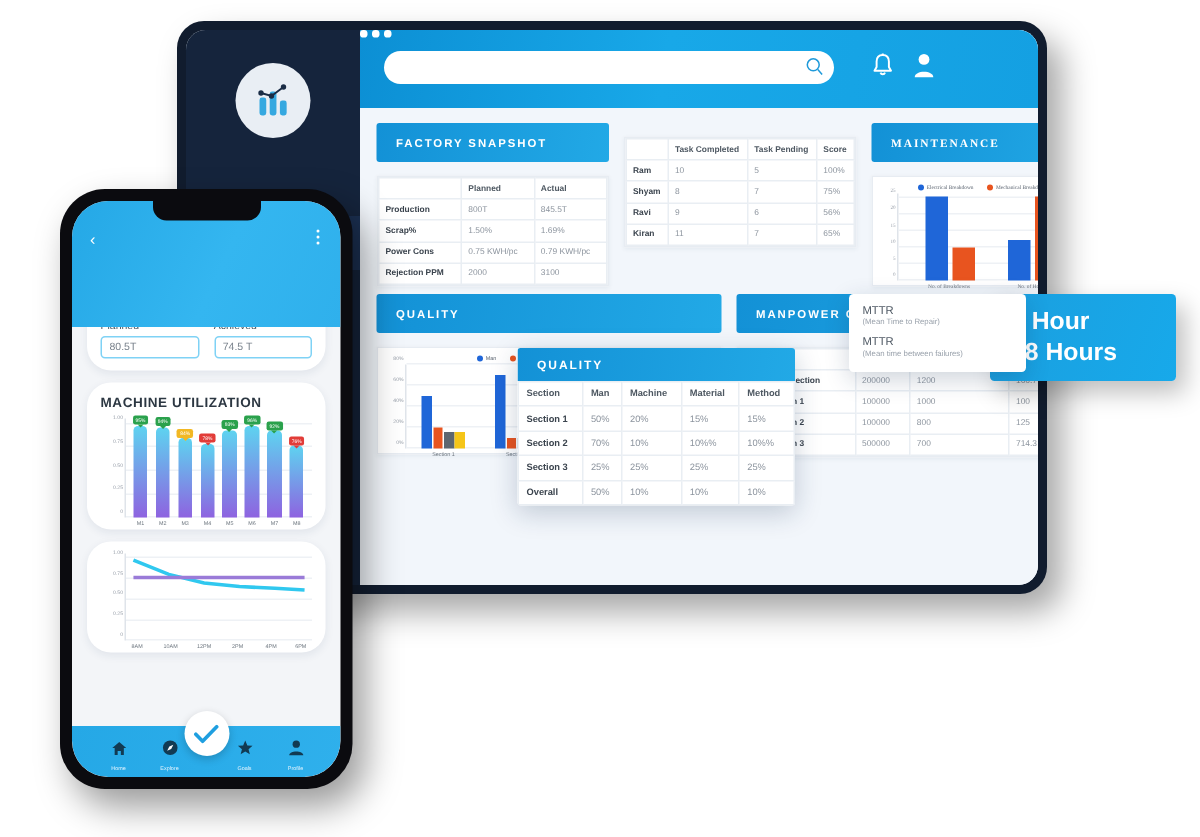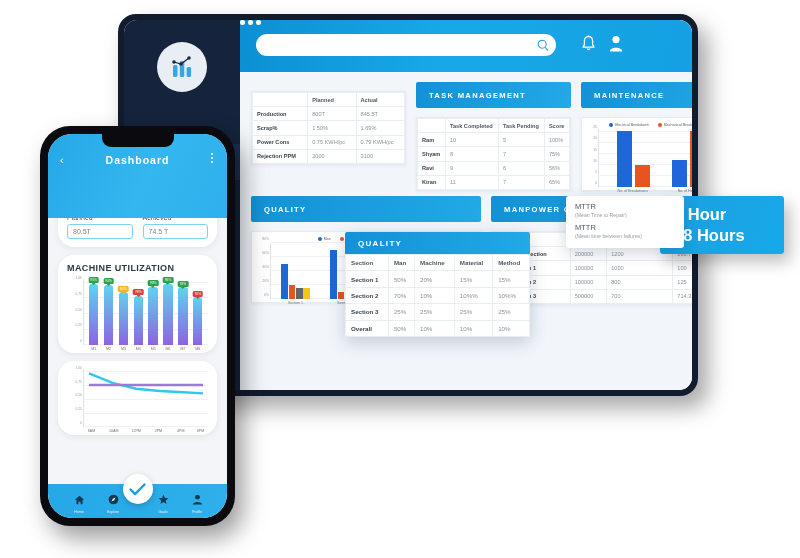--- a/index.html
+++ b/index.html
@@ -101,21 +101,21 @@
     border: 1px solid #e9eef3;
     font-size: 5.6px; padding: 3.6px 4px;
     text-align: left; color: #8c949e; font-weight: normal;
     white-space: nowrap;
   }
   table.mini th { color: #4e5862; font-weight: bold; }
   table.mini td.rowhead { color: #3b444e; font-weight: bold; }
 
   #panel-factory { left: 11px; top: 10px; width: 155px; }
   #panel-task    { left: 176px; top: 10px; width: 155px; }
-  #panel-maint   { left: 341px; top: 10px; width: 148px; }
+  #panel-maint   { left: 341px; top: 10px; width: 148px; font-family: Liberation Serif, serif; }
   #panel-quality { left: 11px; top: 124px; width: 230px; }
   #panel-manpower{ left: 251px; top: 124px; width: 238px; }
 
   
   .chartbox { position: relative; background:#fff; padding: 5px 4px 3px 4px; }
   .legend { display:flex; gap: 9px; justify-content:center; margin-bottom: 2px; }
   .legend span { font-size: 3.6px; color: #5b6470; display:flex; align-items:center; gap:2px; }
   .legend i { width: 4px; height:4px; border-radius:50%; display:inline-block; }
   .plot { position: relative; height: 58px; margin-left: 12px; border-left:.6px solid #dfe4ea; }
   .gl { position:absolute; left:0; right:0; height:.6px; background:#eef1f5; }
@@ -284,20 +284,21 @@
         <span id="more-icon">
             <i></i>
             <i></i>
             <i></i>
           </span>
       </div>
 
       <div id="cards">
 
         <div class="panel" id="panel-factory">
+          <div class="panel-head">FACTORY SNAPSHOT</div>
           <div class="panel-body">
             <table class="mini">
               <tbody>
                   <tr>
                 <th></th>
                 <th>Planned</th>
                 <th>Actual</th>
               </tr>
               <tr>
                 <td class="rowhead">Production</td>
@@ -318,21 +319,20 @@
                 <td class="rowhead">Rejection PPM</td>
                 <td>2000</td>
                 <td>3100</td>
               </tr>
             </tbody>
               </table>
           </div>
         </div>
 
         <div class="panel" id="panel-task">
-          <div class="panel-head">TASK MANAGEMENT</div>
           <div class="panel-body">
             <table class="mini">
               <tbody>
                   <tr>
                 <th></th>
                 <th>Task Completed</th>
                 <th>Task Pending</th>
                 <th>Score</th>
               </tr>
               <tr>
@@ -560,21 +560,20 @@
   </tbody>
     </table>
 </div>
 
 <div id="phone-device">
   <div id="phone-screen">
 
     <div id="phone-hero">
       <div id="notch"></div>
       <span id="phone-back">‹</span>
-      <div id="phone-title">Dashboard</div>
       <span id="phone-kebab">
           <i></i>
           <i></i>
           <i></i>
         </span>
     </div>
 
     <div class="pcard" style="margin-top:-28px">
       <div class="pcard-title">FACTORY OUTPUT</div>
       <div class="po-row">

